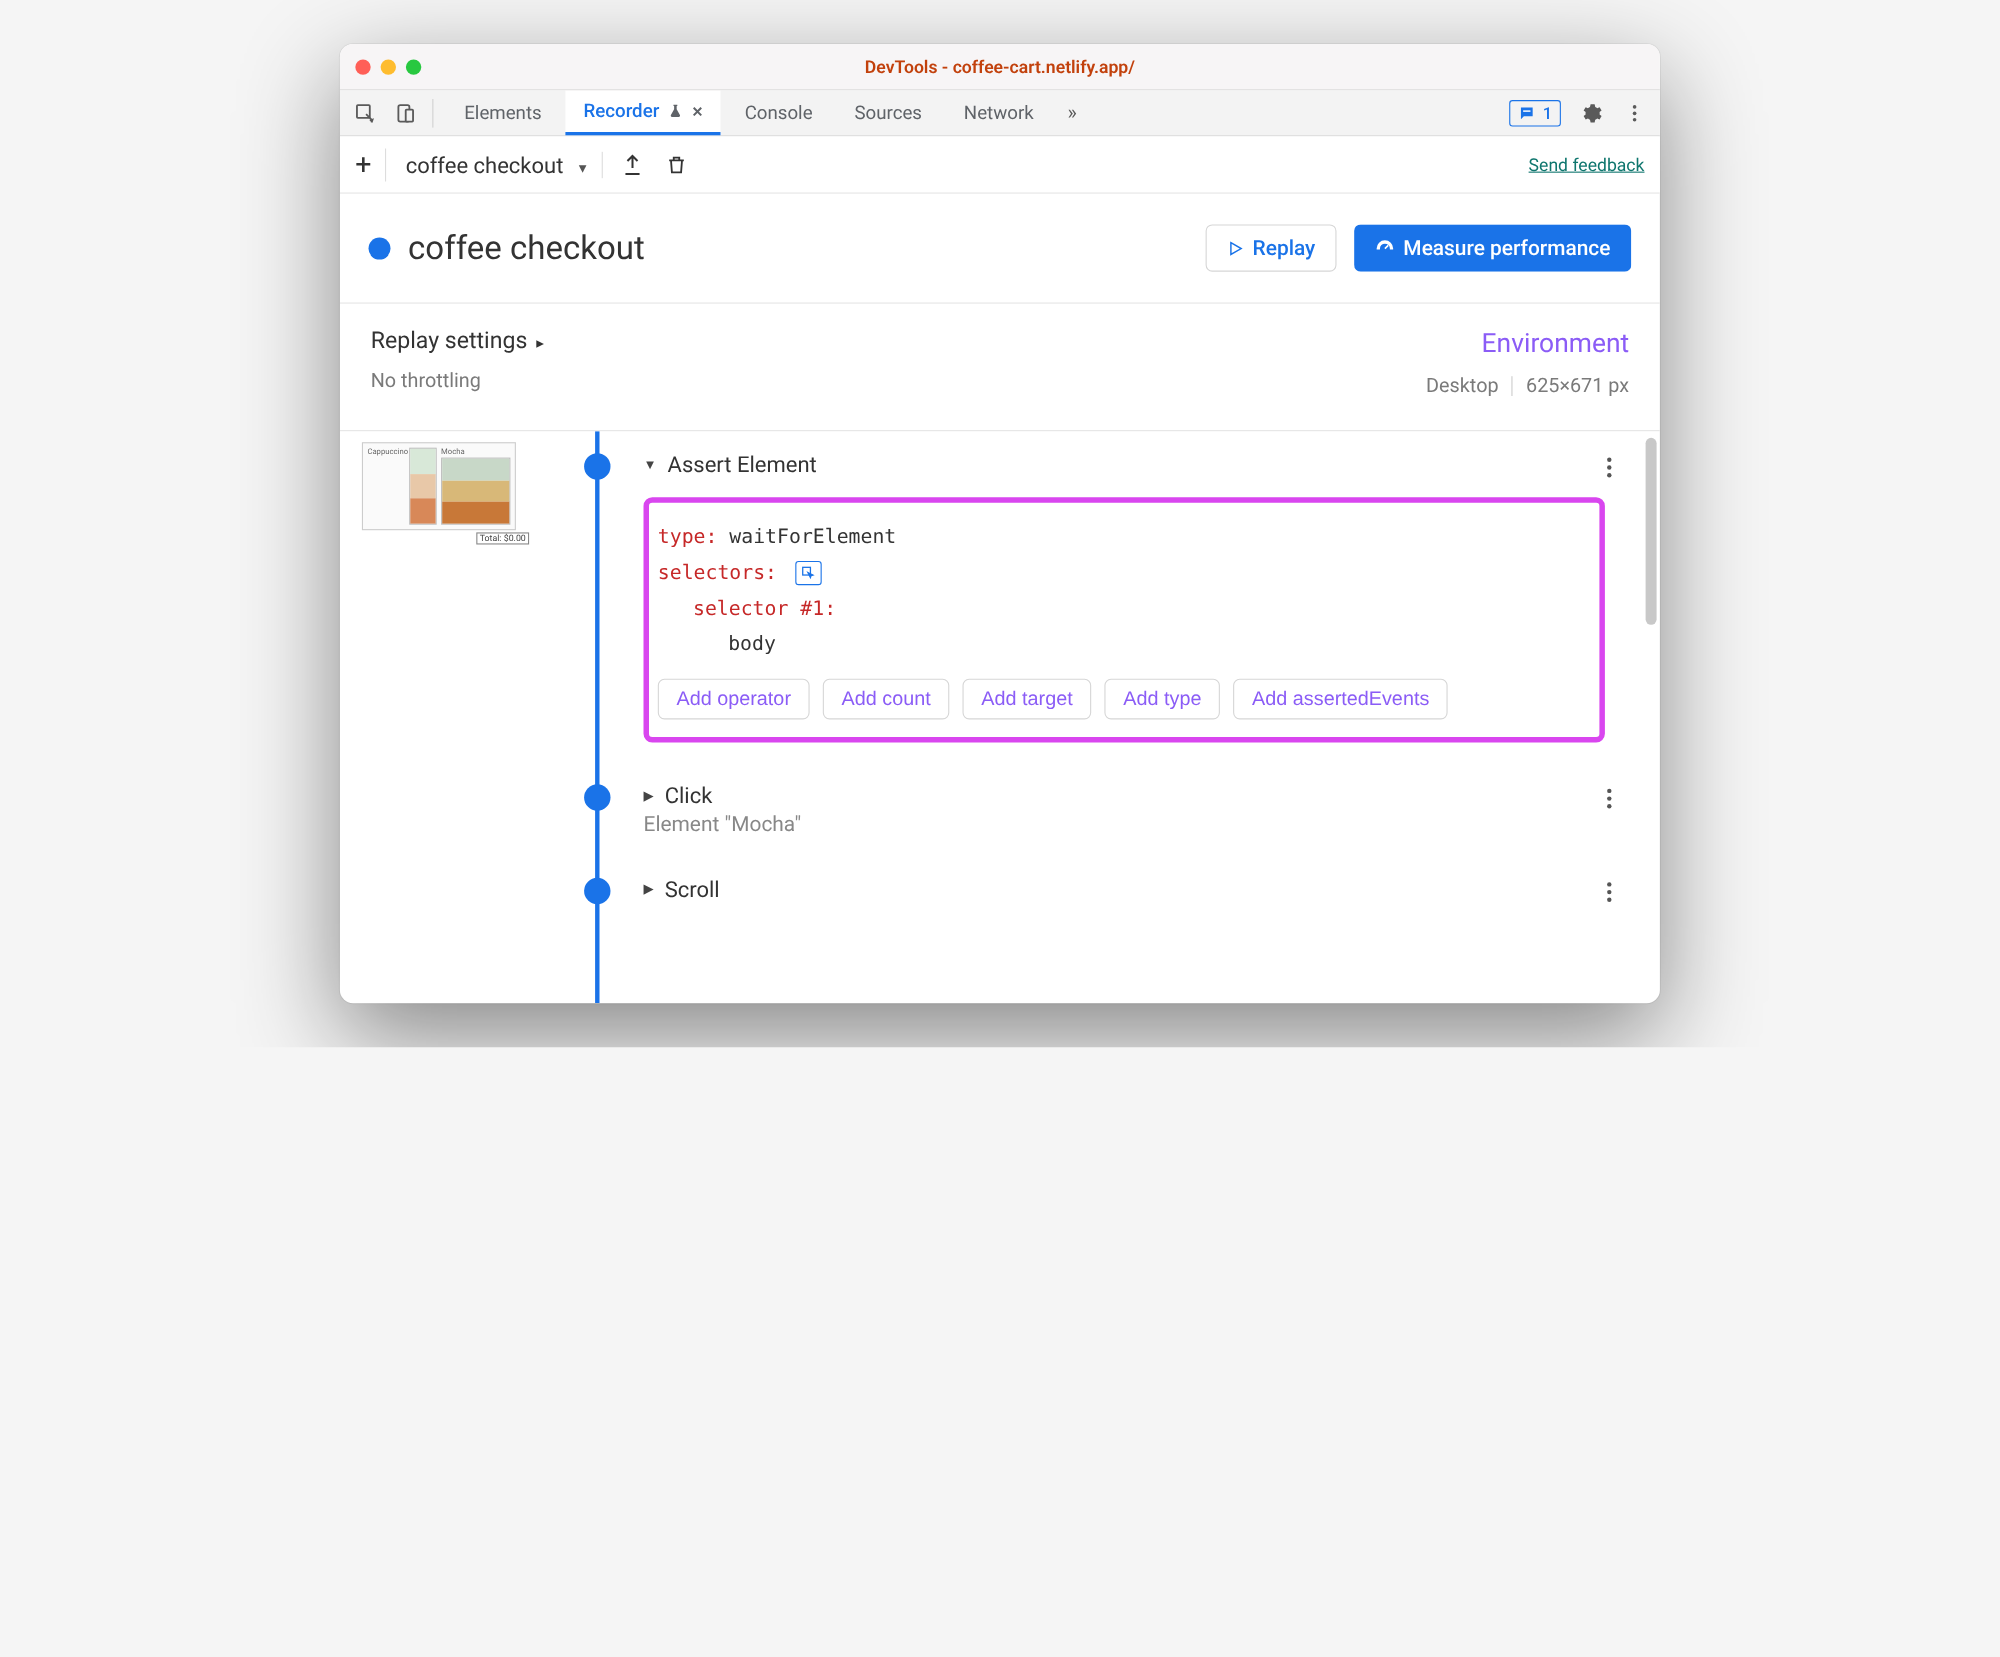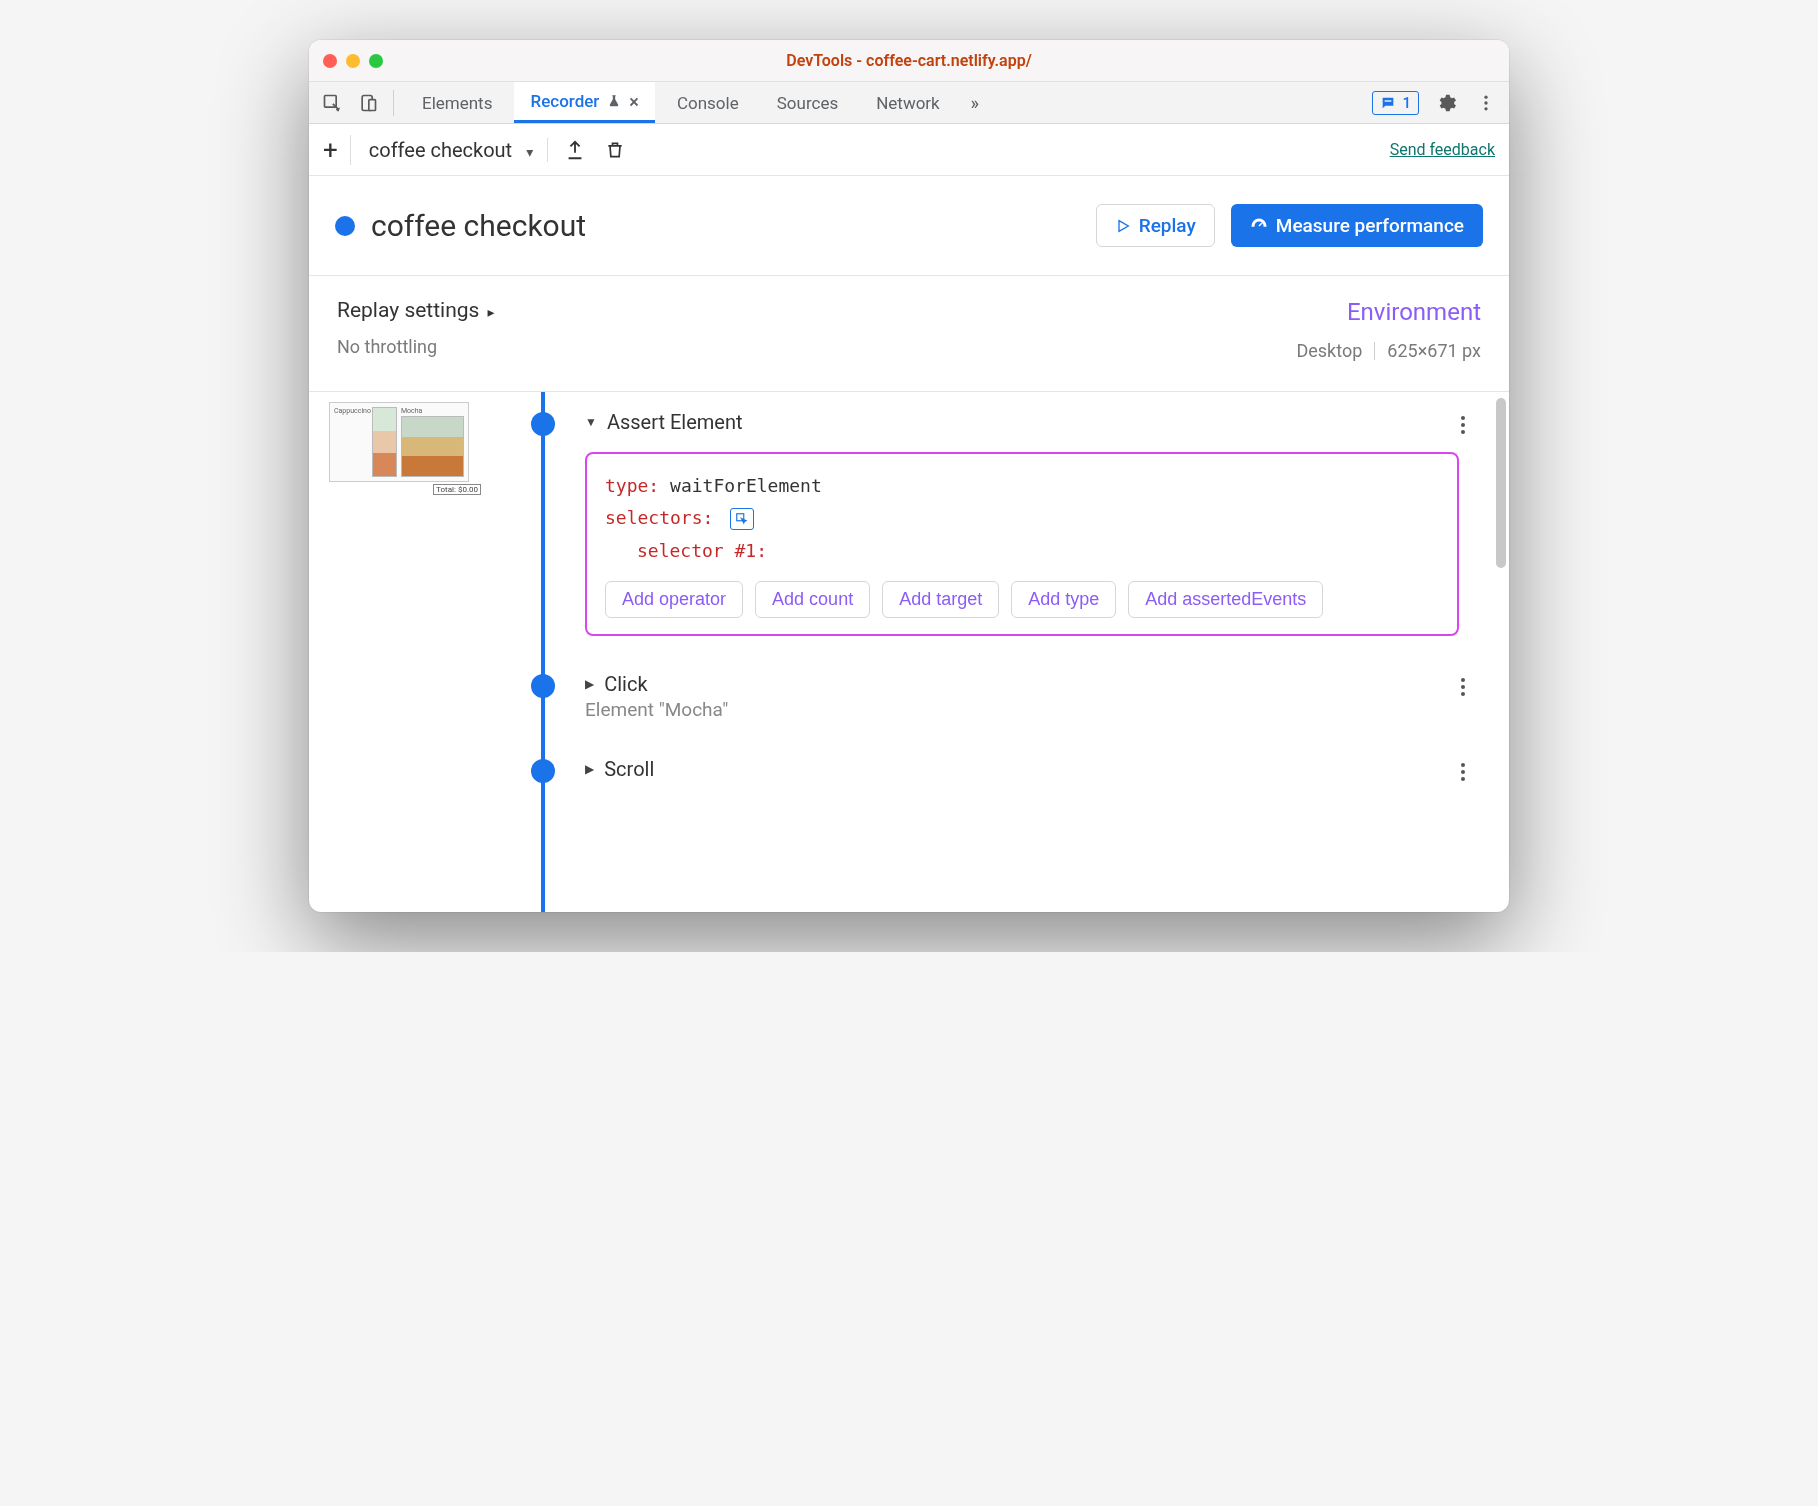--- a/index.html
+++ b/index.html
@@ -129,22 +129,22 @@
     display:flex; align-items:center; gap:10px; font-size:20px; color:#333;
   }
   .step-header .tri { font-size:12px; color:#444; }
   .step-sub { font-size:19px; color:#888; margin-top:2px;}
   .step .more {
     position:absolute; right:8px; top:18px; color:#555; cursor:pointer;
     display:flex; flex-direction:column; gap:3px; align-items:center; padding:6px;
   }
   .more .d { width:4px;height:4px;border-radius:50%;background:#555;}
   .details {
-    margin-top:18px; border:2px solid #d946ef; border-radius:8px;
-    padding:16px 18px; font-family: ui-monospace, Menlo, monospace; font-size:18px;
+    margin-top:18px; border:5px solid #d946ef; border-radius:8px;
+    padding:16px 8px; font-family: ui-monospace, Menlo, monospace; font-size:18px;
     width:calc(100% - 20px);
   }
   .kv { line-height:1.8; }
   .key { color:#c62828; }
   .val { color:#333; }
   .picker-icon {
     display:inline-flex; width:24px;height:22px;border:1.5px solid #1a73e8;
     border-radius:3px; align-items:center; justify-content:center;
     vertical-align:middle; margin-left:6px;
   }
@@ -343,20 +343,23 @@
             <span class="picker-icon">
               <svg viewBox="0 0 24 24" fill="none" stroke="#1a73e8" stroke-width="2">
                   <rect x="3" y="3" width="12" height="12"></rect>
                   <path d="M11 11l8 4-3 1-1 3-4-8z" fill="#1a73e8"></path>
                 </svg>
             </span>
           </div>
           <div class="kv indent1">
             <span class="key">selector #1</span><span class="key">:</span>
           </div>
+          <div class="kv indent2">
+            <span class="val">body</span>
+          </div>
           <div class="chips">
             <div class="chip">Add operator</div>
             <div class="chip">Add count</div>
             <div class="chip">Add target</div>
             <div class="chip">Add type</div>
             <div class="chip">Add assertedEvents</div>
           </div>
         </div>
       </div>
 

